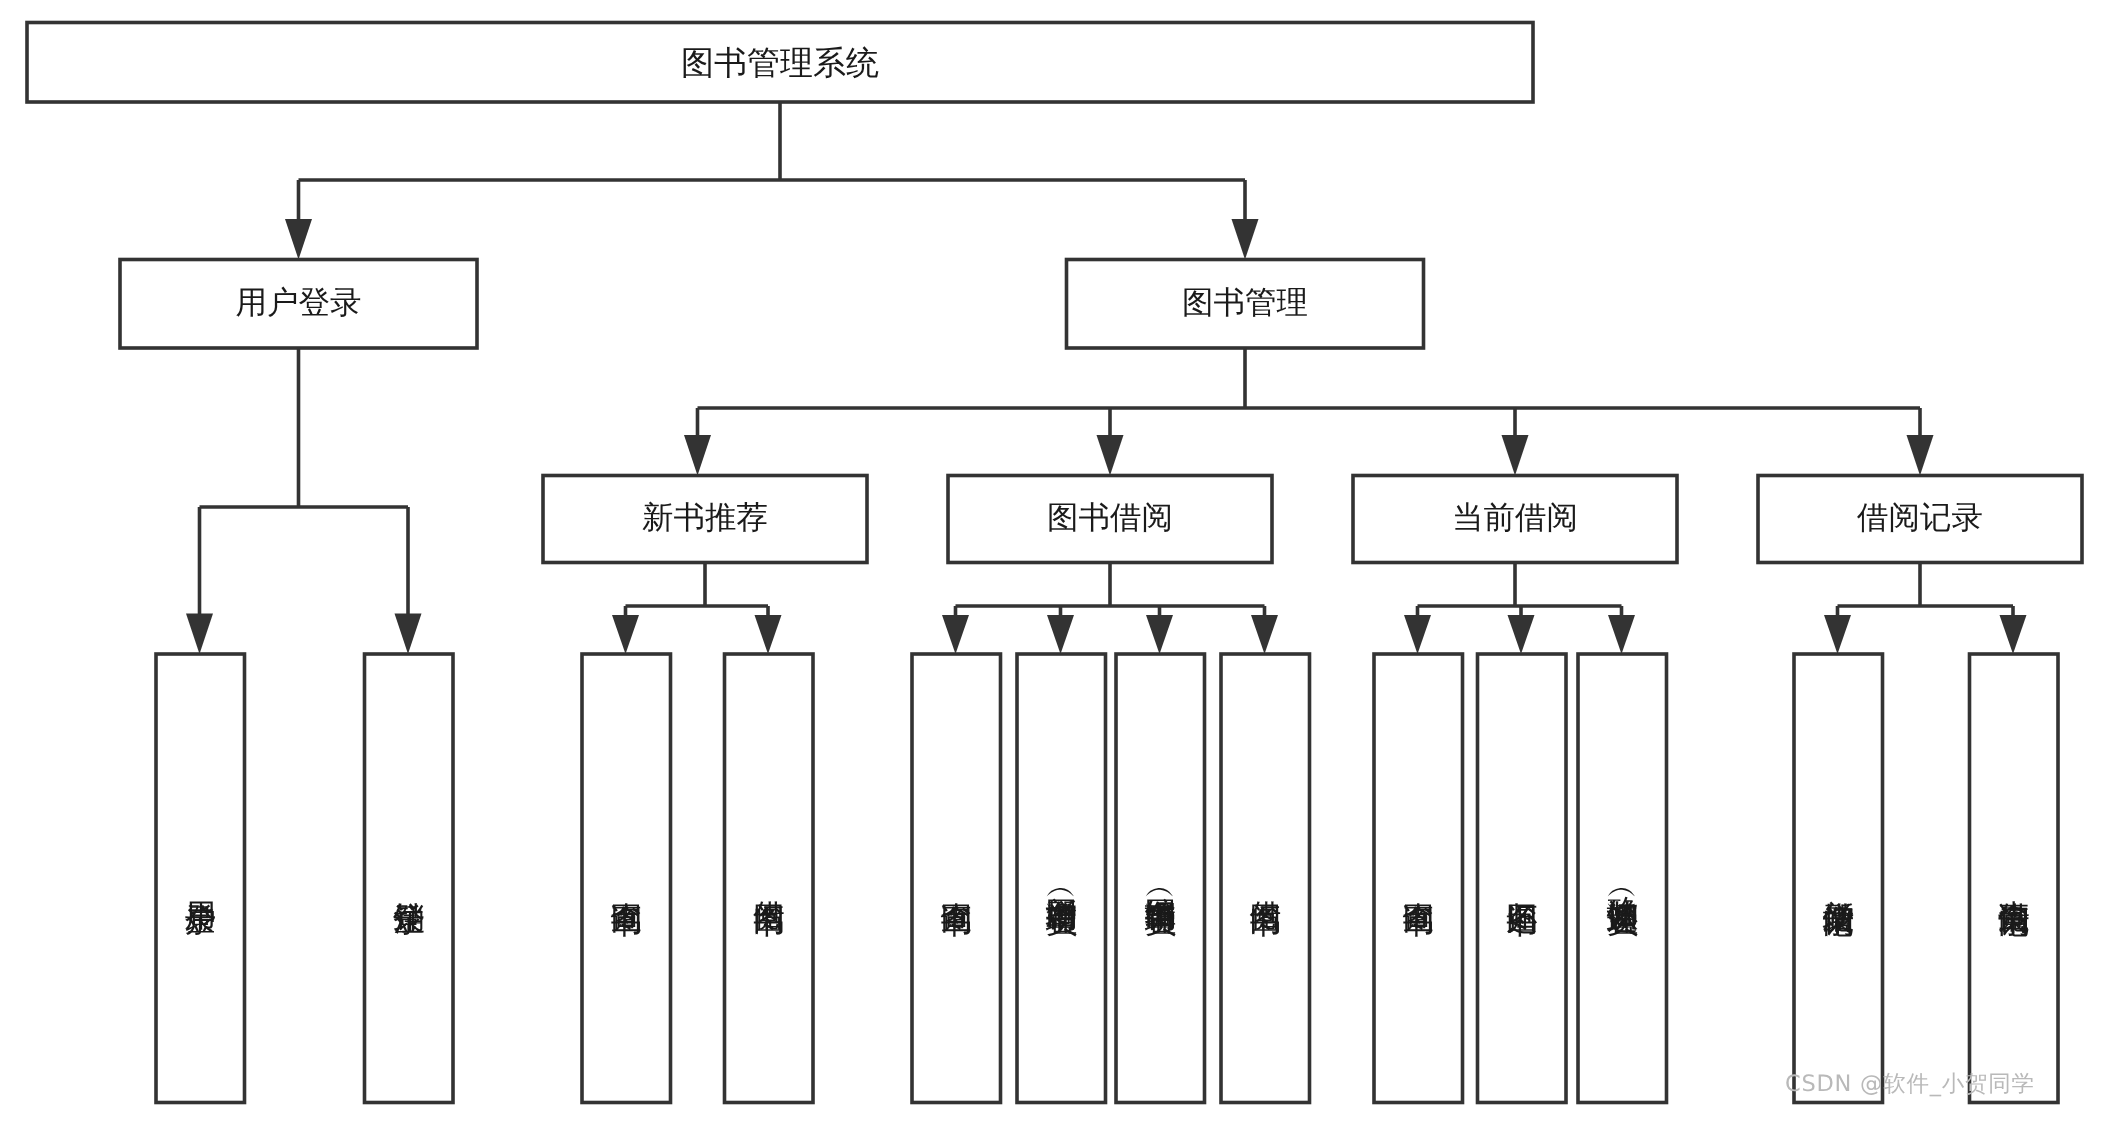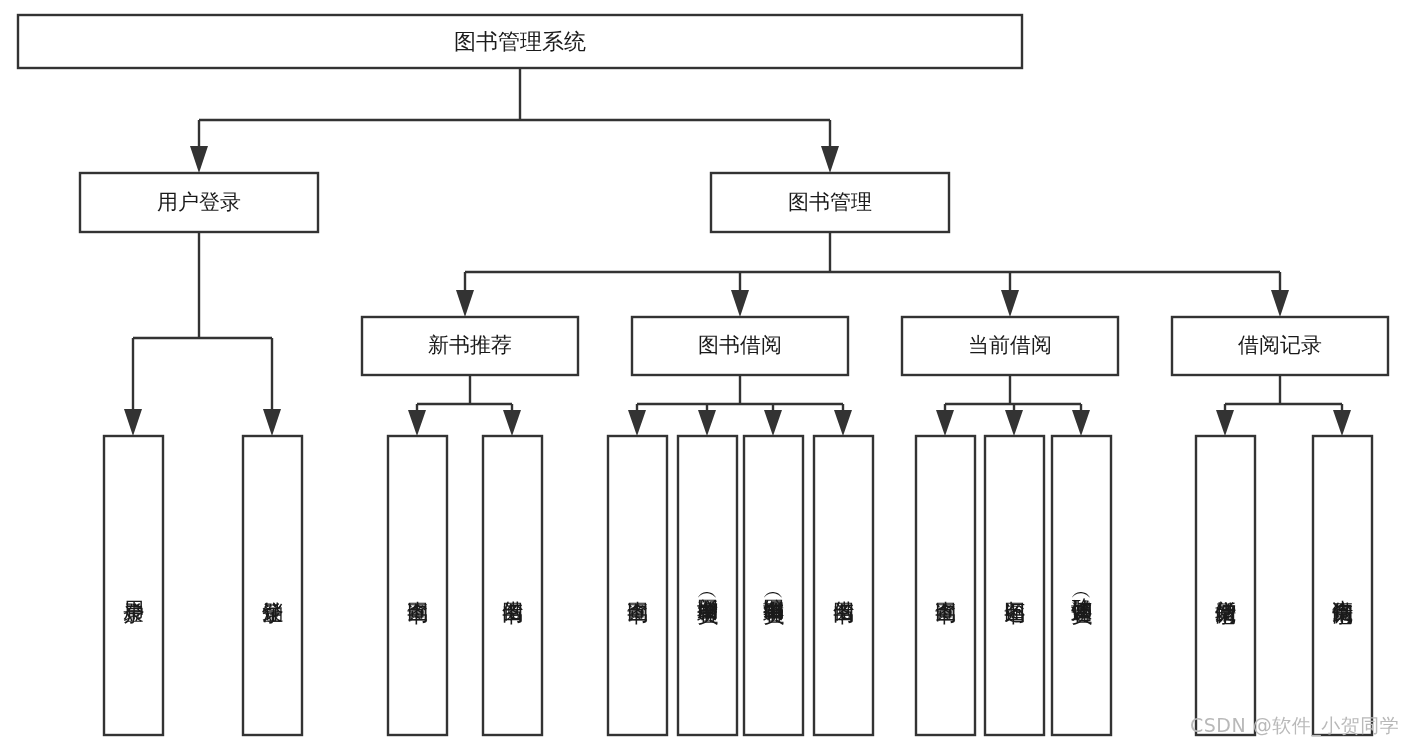--- a/index.html
+++ b/index.html
@@ -65,21 +65,21 @@
     font-size: 21px;
     line-height: 1.06;
     letter-spacing: 1px;
     color: #1a1a1a;
     white-space: nowrap;
     pointer-events: none;
   }
   .watermark {
     position: absolute;
     font-family: "DejaVu Sans", "Liberation Sans", sans-serif;
-    font-size: 19px;
+    font-size: 15px;
     color: #b9b9b9;
     white-space: nowrap;
     letter-spacing: 0.5px;
   }
 </style>
 </head>
 <body>
 
 <div id="diagram-root">
 

